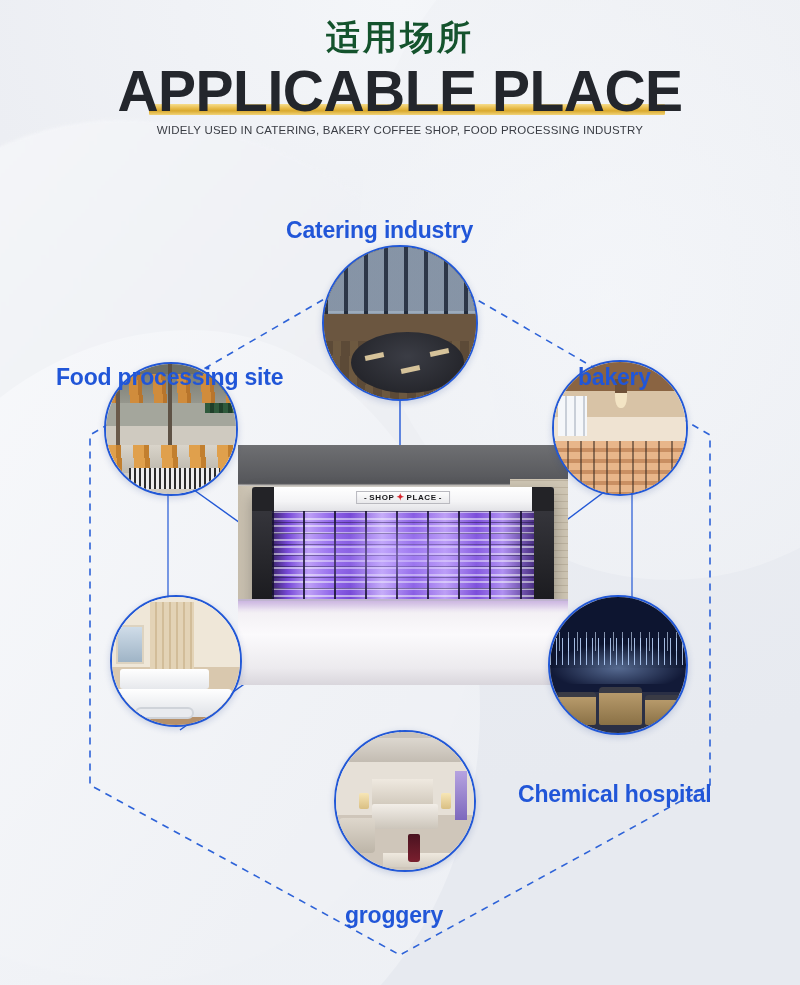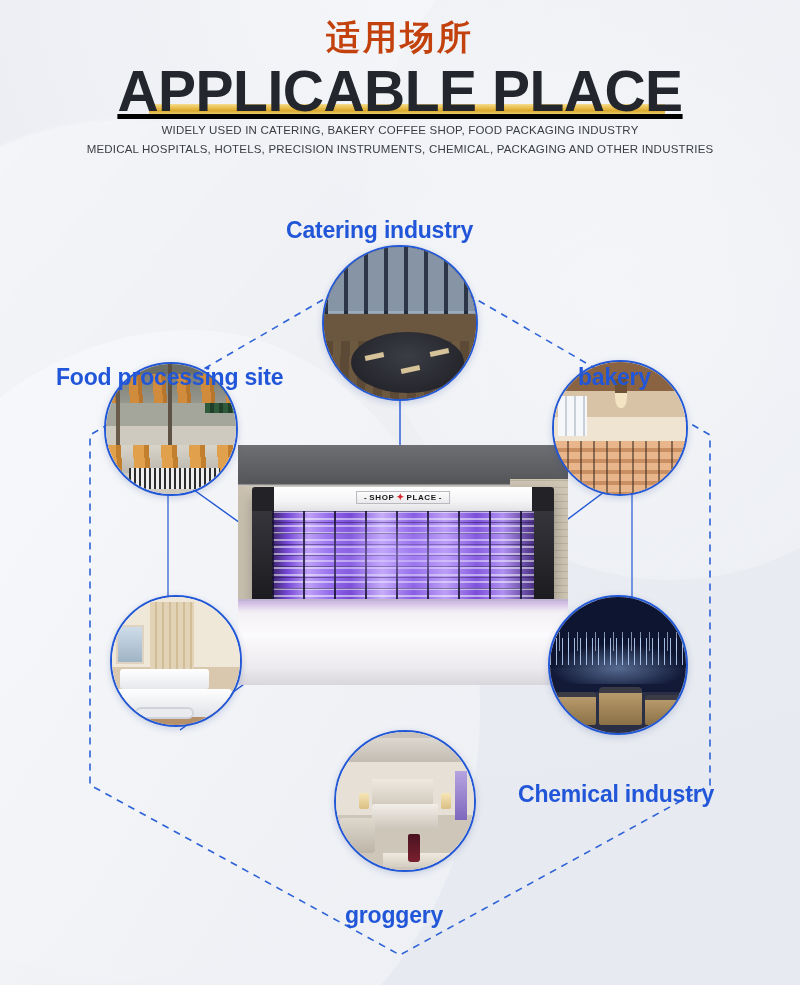--- a/index.html
+++ b/index.html
@@ -38,25 +38,25 @@
     right:-180px; top:-120px;
     width:620px; height:700px;
     border-radius:50%;
     background:radial-gradient(circle at 40% 60%, #f6f8fb 0%, #eef0f4 70%);
     opacity:.7;
   }
 
   
   .header{ position:absolute; left:0; top:0; width:800px; text-align:center; }
   .cn-title{
-    font-size:34px; font-weight:bold; color:#c2410c;
+    font-size:34px; font-weight:bold; color:#14532d;
     letter-spacing:3px; line-height:1; padding-top:20px;
     font-family:"DejaVu Sans", sans-serif;
   }
-  .en-title-wrap{ position:relative; display:inline-block; margin-top:9px;text-decoration:underline; }
+  .en-title-wrap{ position:relative; display:inline-block; margin-top:9px; }
   .en-title{
     font-size:57px; font-weight:bold; color:#23262c;
     letter-spacing:-0.5px; line-height:1;
     font-family:"Liberation Sans", sans-serif;
     position:relative; z-index:2;
     transform:scaleX(1.0);
   }
   .gold-bar{
     position:absolute; z-index:1;
     left:32px; right:18px; bottom:5px; height:11px;
@@ -375,22 +375,21 @@
 <div class="bg-swirl-a"></div>
 <div class="bg-swirl-b"></div>
 <div class="bg-swirl-c"></div>
 
 <div class="header">
   <div class="cn-title">适用场所</div>
   <div class="en-title-wrap">
     <div class="gold-bar"></div>
     <div class="en-title">APPLICABLE PLACE</div>
   </div>
-  <div class="sub-en">WIDELY USED IN CATERING, BAKERY COFFEE SHOP, FOOD PACKAGING INDUSTRY</div>
-  <div class="sub-en">MEDICAL HOSPITALS, HOTELS, PRECISION INSTRUMENTS, CHEMICAL, PACKAGING AND OTHER INDUSTRIES</div>
+  <div class="sub-en">WIDELY USED IN CATERING, BAKERY COFFEE SHOP, FOOD PROCESSING INDUSTRY</div>
 </div>
 
 <div class="diagram">
 
   <svg class="hexsvg" viewBox="0 0 800 760">
 
     <polygon points="400,30 710,210 710,560 400,730 90,560 90,210" fill="none" stroke="#2e63d8" stroke-width="1.6" stroke-dasharray="7 6"></polygon>
 
     <line x1="400" y1="145" x2="400" y2="250" stroke="#2258d6" stroke-width="1.4"></line>
     <line x1="620" y1="255" x2="520" y2="330" stroke="#2258d6" stroke-width="1.4"></line>
@@ -491,16 +490,16 @@
       <div class="hot-bed"></div>
       <div class="hot-sofa"></div>
       <div class="hot-tablelow"></div>
       <div class="hot-wine"></div>
     </div>
   </div>
 
   <div class="lab" style="left:286px; top:-8px;">Catering industry</div>
   <div class="lab" style="left:578px; top:139px;">bakery</div>
   <div class="lab" style="left:56px; top:139px;">Food processing site</div>
-  <div class="lab" style="left:518px; top:556px;">Chemical industry</div>
+  <div class="lab" style="left:518px; top:556px;">Chemical hospital</div>
   <div class="lab" style="left:345px; top:677px;">groggery</div>
 
 </div>
 
 </body></html>

